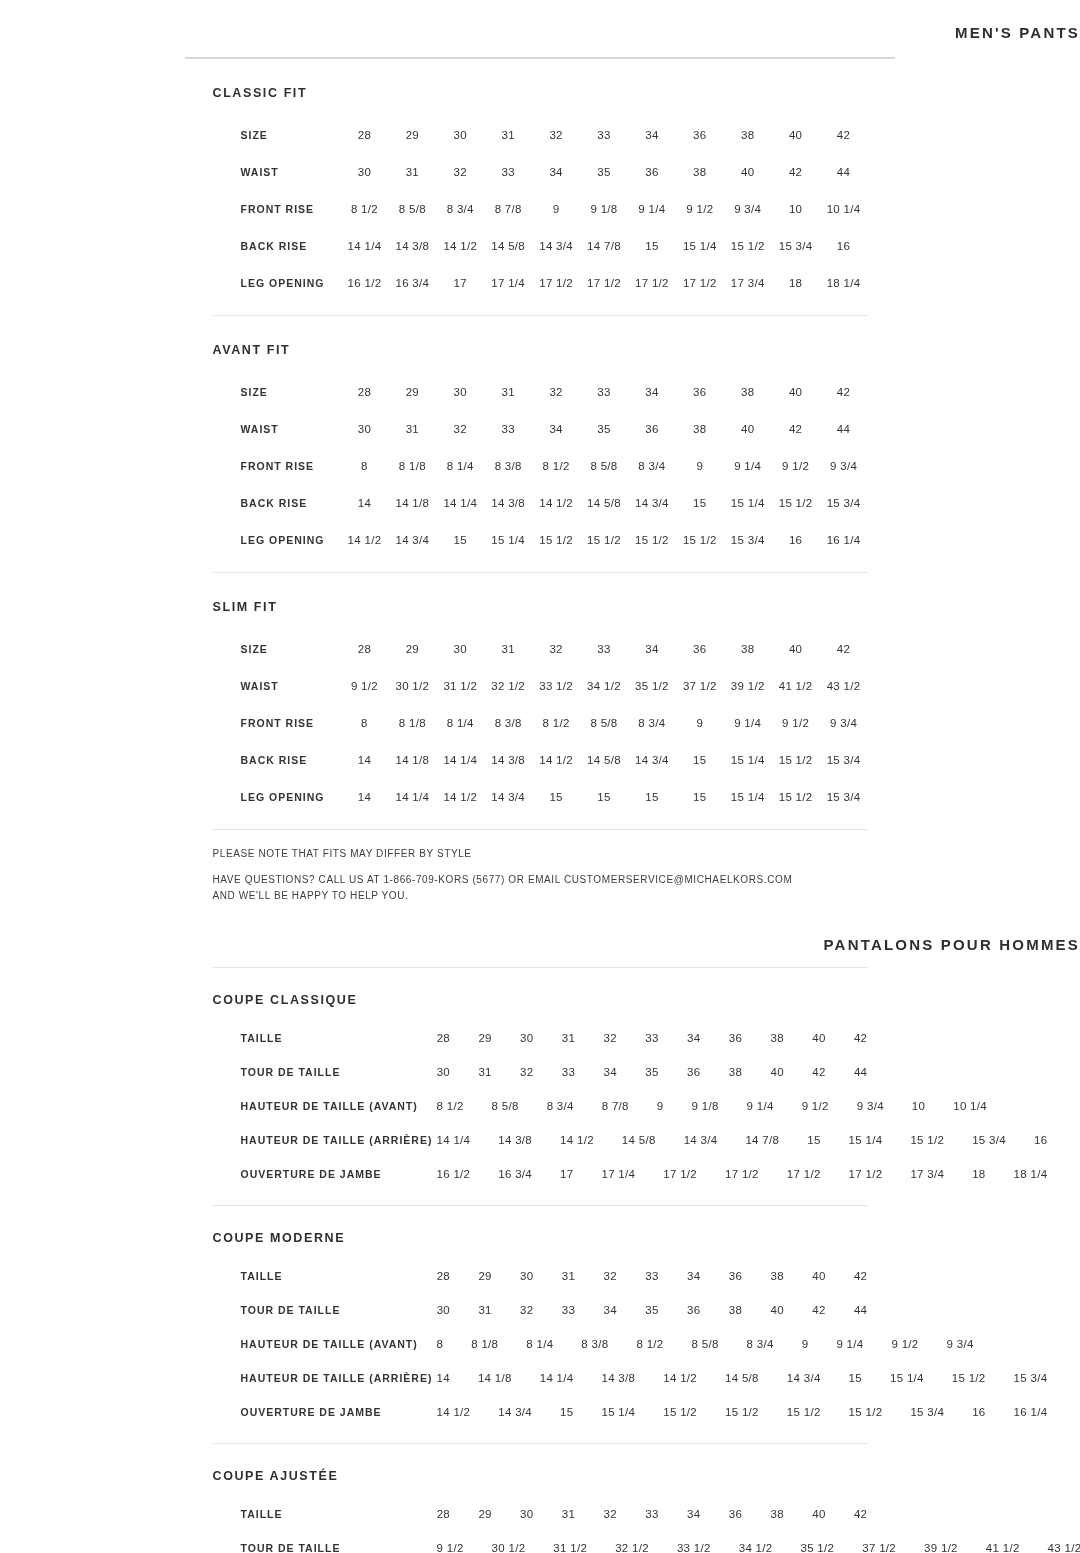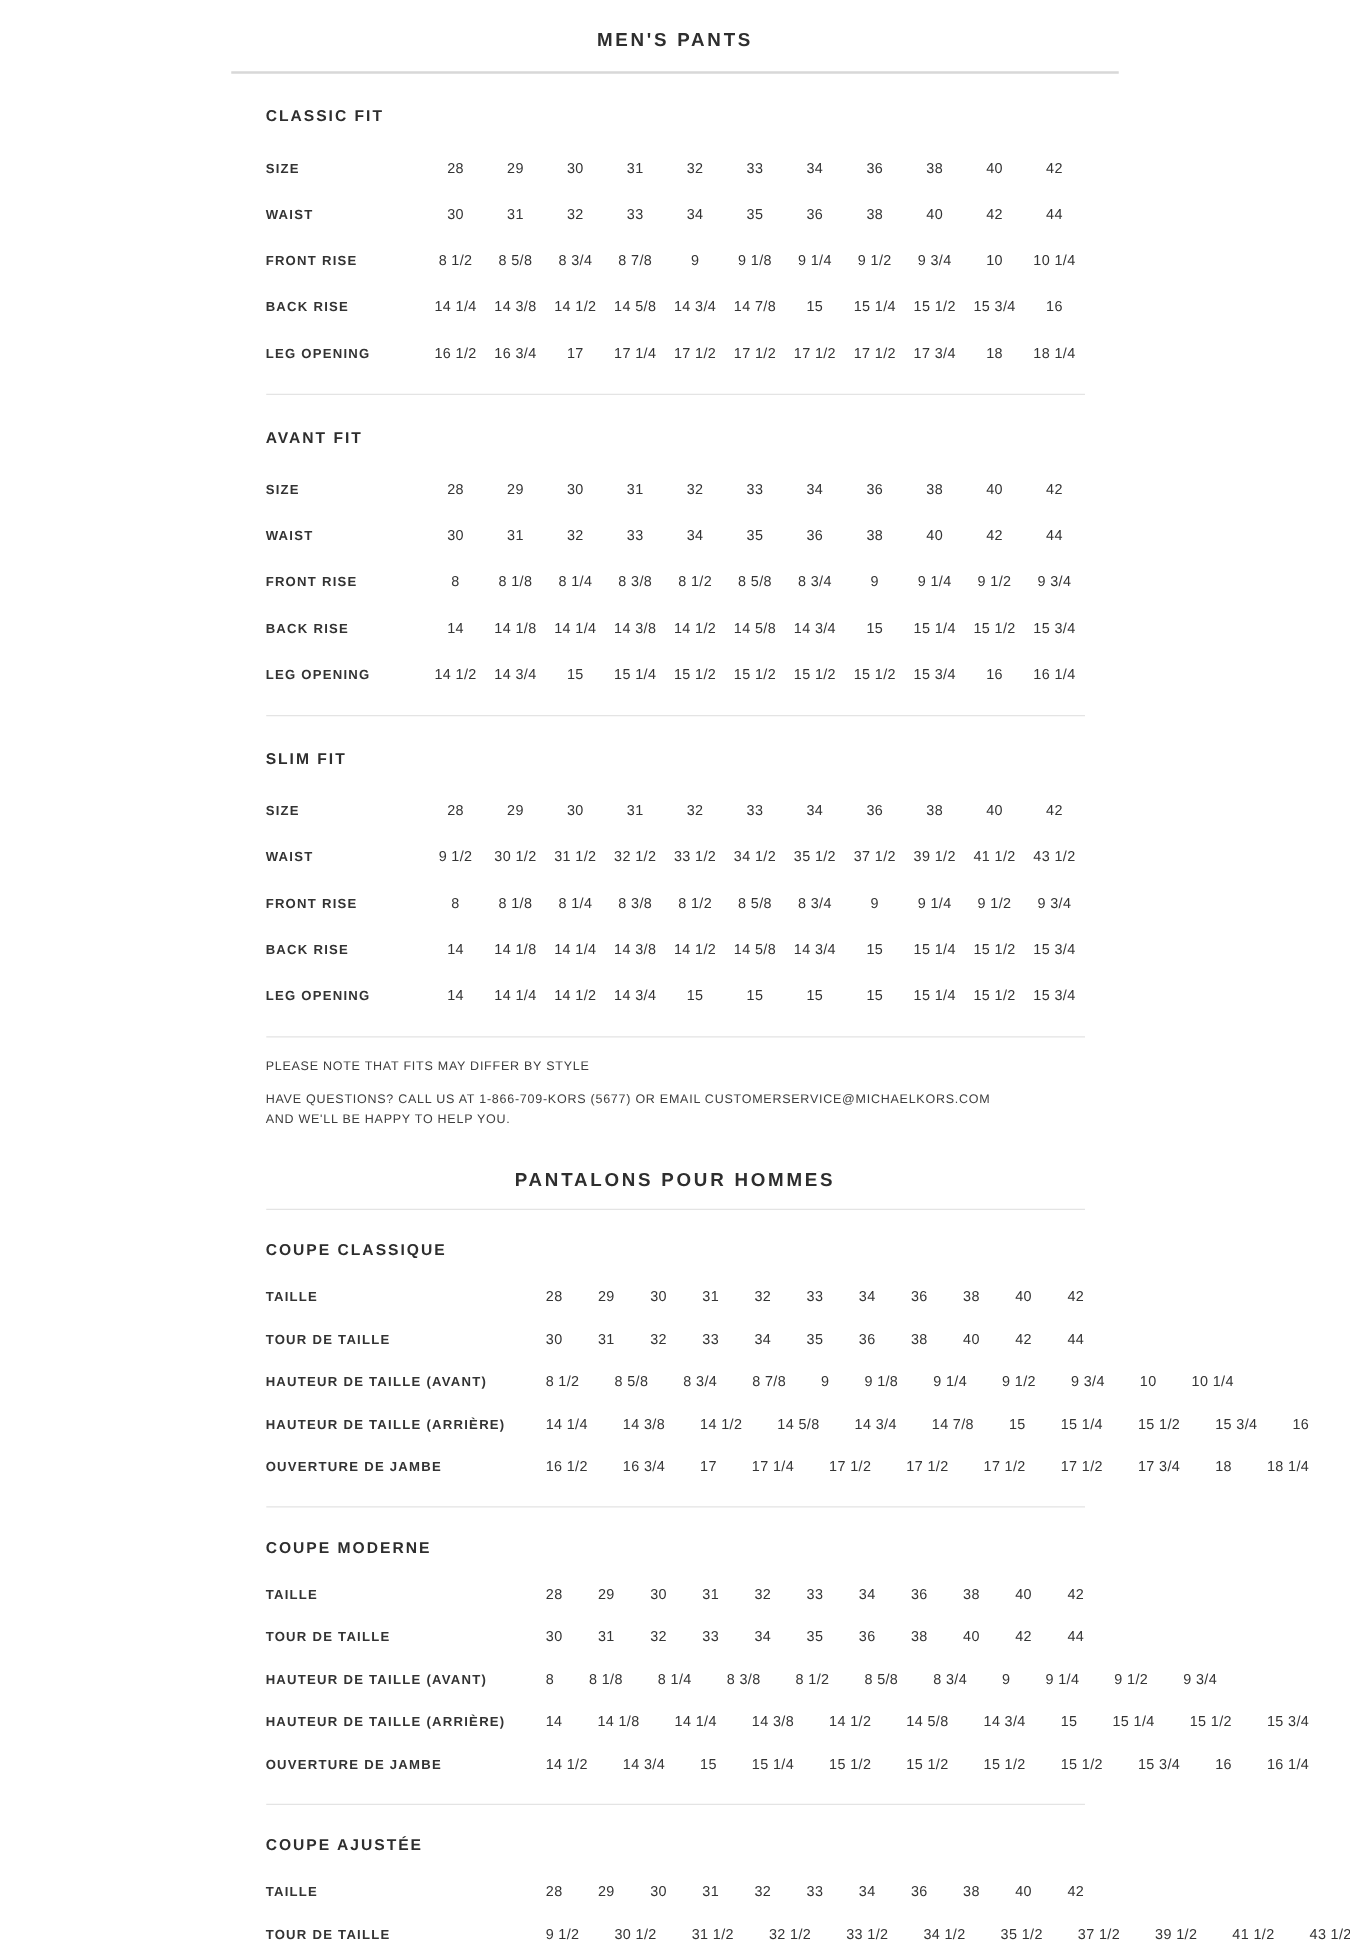--- a/index.html
+++ b/index.html
@@ -5,40 +5,40 @@
   * { margin:0; padding:0; box-sizing:border-box; }
   html,body { background:#ffffff; }
   body {
     width:1080px; min-height:1553px; margin:0 auto;
     font-family:"Liberation Sans", sans-serif;
     color:#333333;
     -webkit-font-smoothing:antialiased;
   }
   .page { width:1080px; padding-top:16px; }
   .main-title {
-    text-align:center; font-size:15px; font-weight:700;
+    text-align:right; font-size:15px; font-weight:700;
     letter-spacing:2.2px; color:#2e2e2e; padding:8px 0 16px 0;
   }
   .main-title.fr { padding-top:10px; padding-bottom:14px; }
   .main-divider {
     width:710px; height:2px; background:#d8d8d8; margin:0 auto;
   }
   .content { width:655px; margin:0 auto; }
   .divider { width:655px; height:1px; background:#e4e4e4; margin:0 auto; }
   .fit-heading {
     text-align:left; font-size:12.5px; font-weight:700;
     letter-spacing:1.6px; color:#2e2e2e; padding:25px 0 14px 0;
   }
   .english .fit-heading { padding:27px 0 16px 0; }
   .t-row { display:grid; align-items:center; }
   .english .t-row { grid-template-columns:128px repeat(11, 1fr); height:37px; }
   .french  .t-row { grid-template-columns:196px repeat(11, 1fr); height:34px;gap:28px; }
   .t-label {
     font-size:10.5px; font-weight:700; letter-spacing:1px;
-    color:#333333; text-transform:uppercase; white-space:nowrap;
+    color:#333333; text-transform:uppercase; white-space:nowrap;margin-left:28px;
   }
   .t-val {
     text-align:center; font-size:11.5px; font-weight:400;
     color:#343434; letter-spacing:0.3px; white-space:nowrap;
   }
   .fit-section { padding-bottom:14px; }
   .notes { width:655px; margin:0 auto; padding:16px 0 12px 0; }
   .note {
     font-size:10px; letter-spacing:0.6px; color:#3d3d3d;
     line-height:1.65; text-transform:uppercase; white-space:pre-line;

